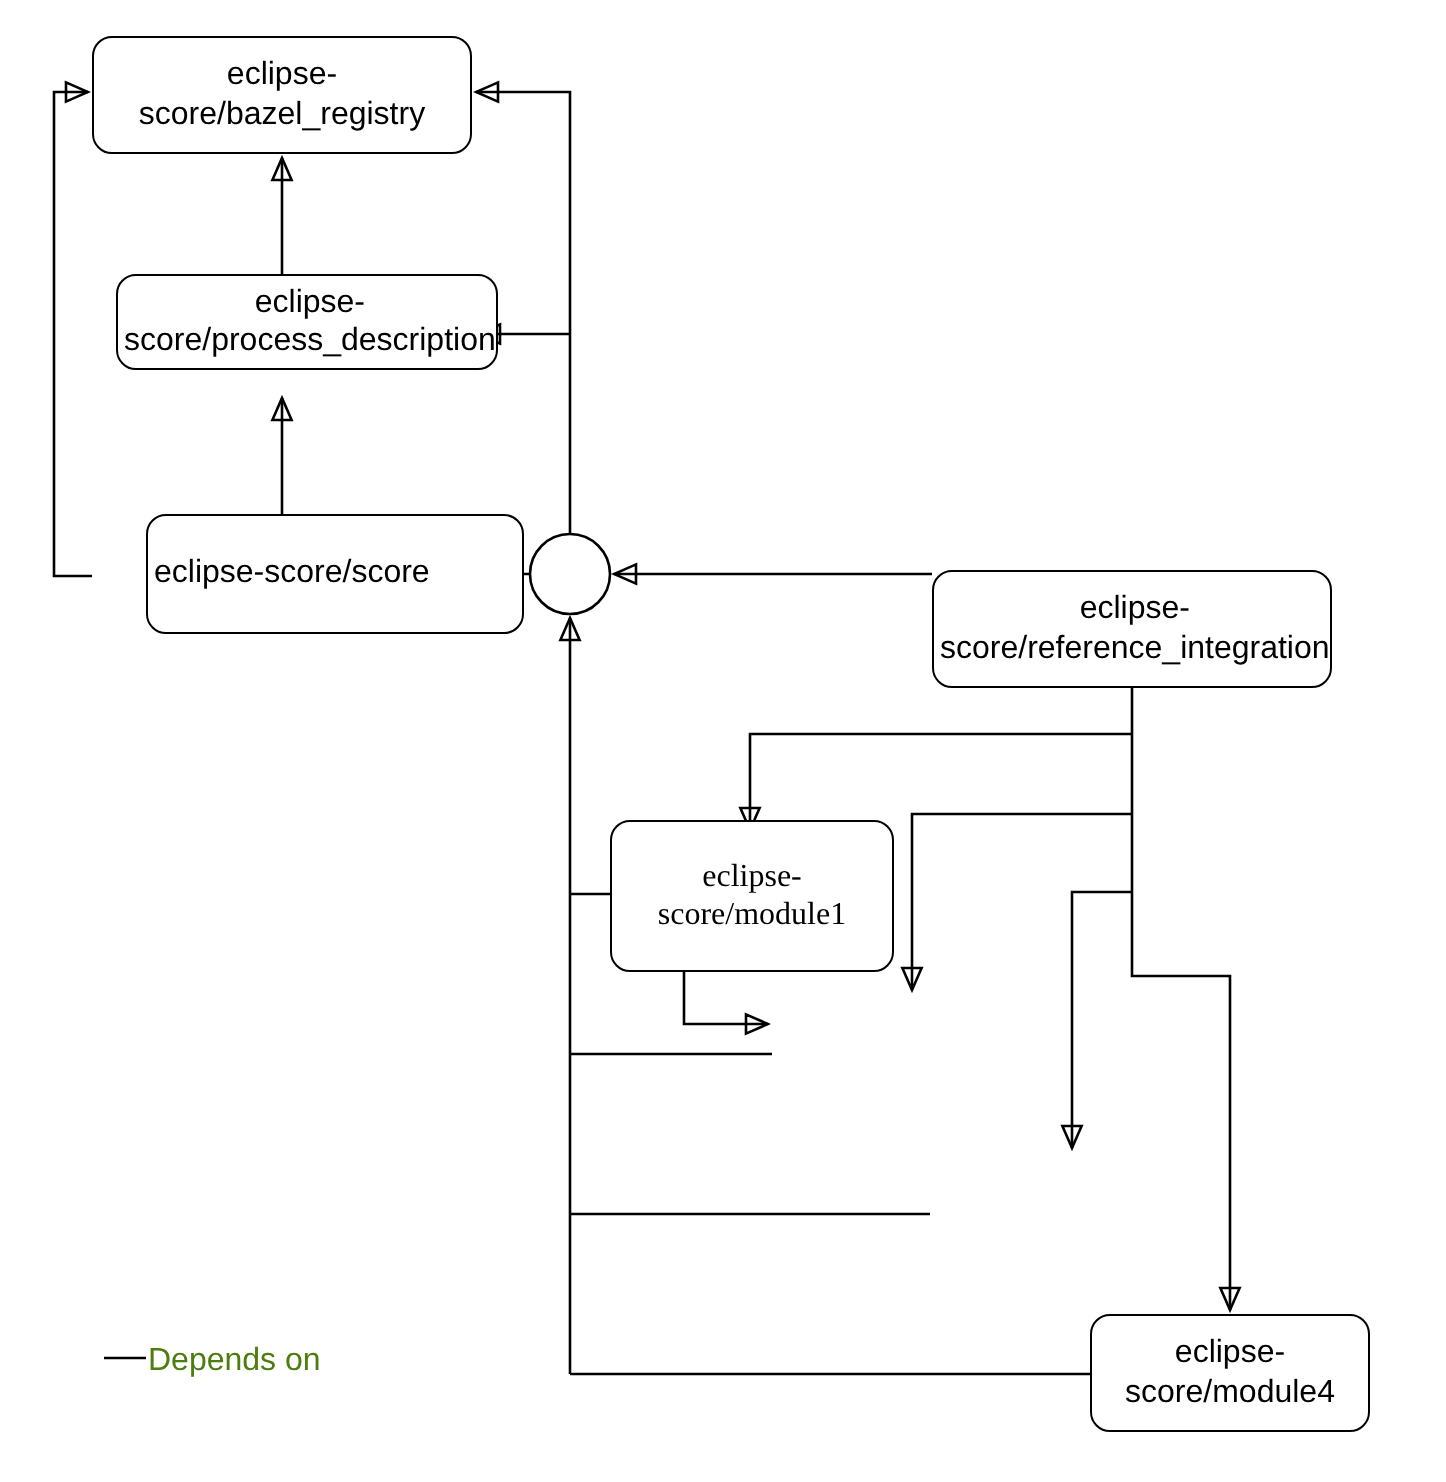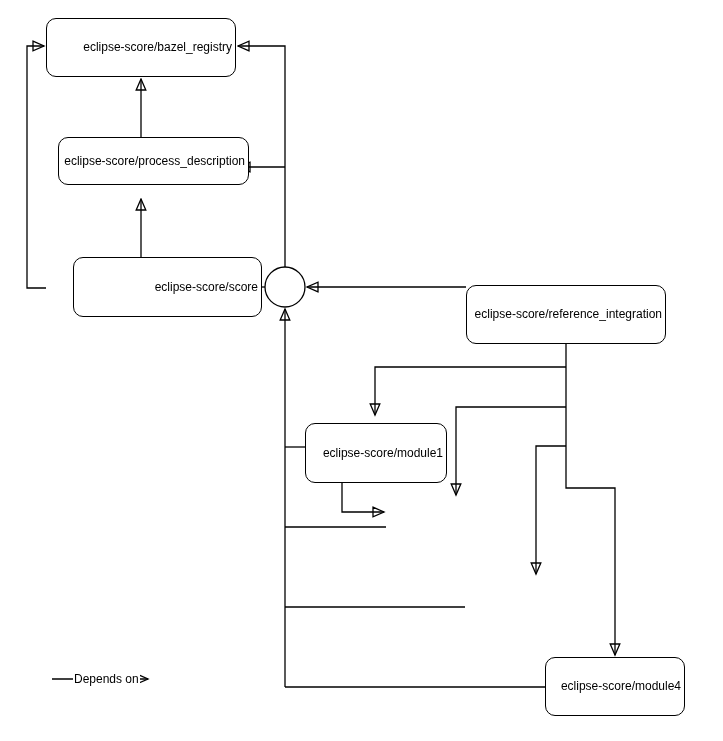--- a/index.html
+++ b/index.html
@@ -33,32 +33,32 @@
   }
   .node {
     position: absolute;
     z-index: 2;
     box-sizing: border-box;
     border: 1.3px solid #000000;
     border-radius: 10px;
     background: #ffffff;
     display: flex;
     align-items: center;
-    justify-content: flex-end;
+    justify-content: flex-start;
     text-align: center;
-    font-size: 12px;
+    font-size: 16px;
     line-height: 1.2;
     color: #000000;
     padding: 0 3px;
   }
   .legend-label {
     position: absolute;
     z-index: 2;
-    font-size: 12px;
-    color: #000000;
+    font-size: 16px;
+    color: #4d7c0f;
     background: #ffffff;
     padding: 0 1px;
     white-space: nowrap;
   }
 </style>
 </head>
 <body>
 
 <div class="canvas">
 
@@ -113,21 +113,21 @@
   </div>
 
   <div class="node" style="left:46px; top:257px; width:189px; height:60px;margin-left:27px;">
     <span>eclipse-score/score</span>
   </div>
 
   <div class="node" style="left:466px; top:257px; width:200px; height:59px;margin-top:28px;">
     <span>eclipse-score/reference_integration</span>
   </div>
 
-  <div class="node" style="left:305px; top:423px; width:142px; height:60px;">
+  <div class="node" style="left:305px; top:410px; width:142px; height:76px;font-family:Liberation Serif, serif;">
     <span>eclipse-score/module1</span>
   </div>
 
 
 
   <div class="node" style="left:545px; top:657px; width:140px; height:59px;">
     <span>eclipse-score/module4</span>
   </div>
 
   <span class="legend-label" style="left:73px; top:672px;">Depends on</span>

